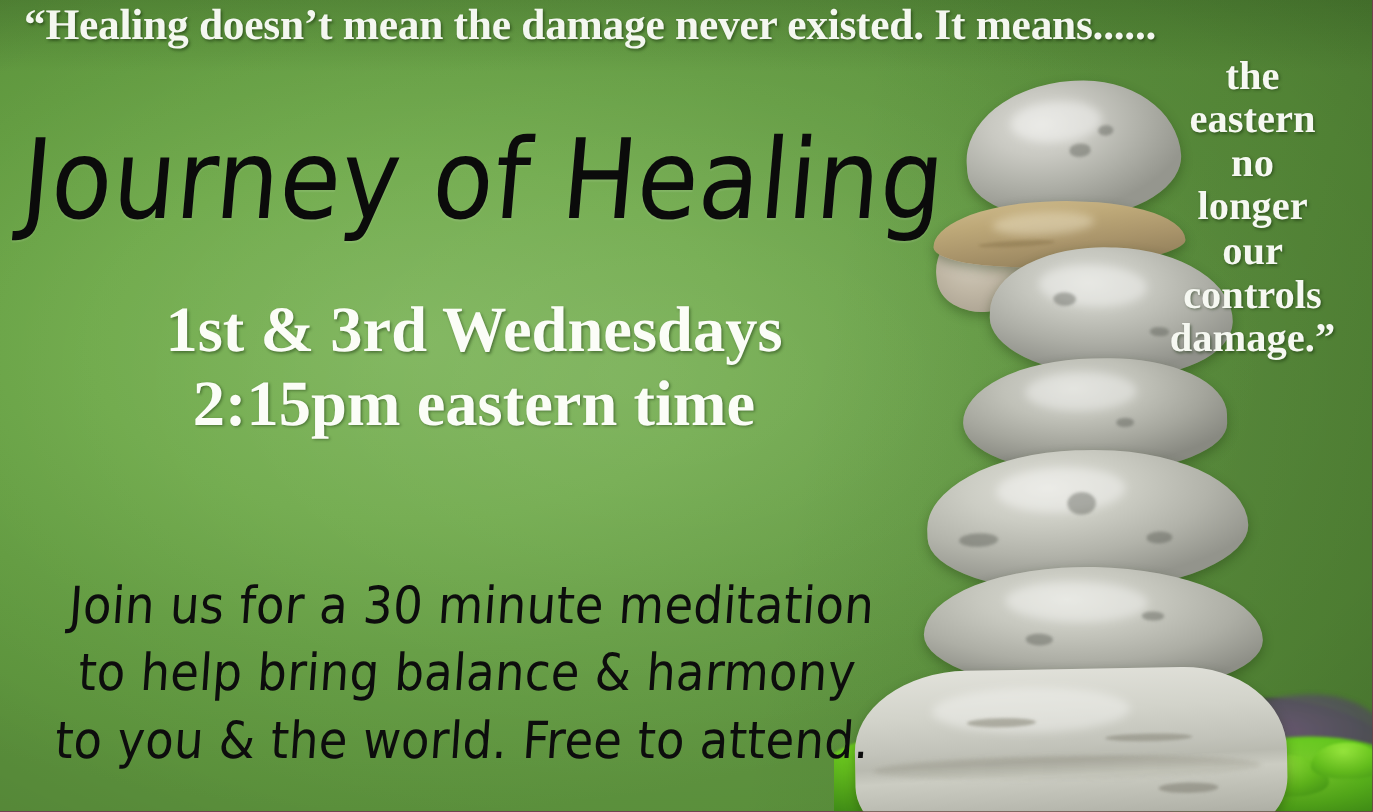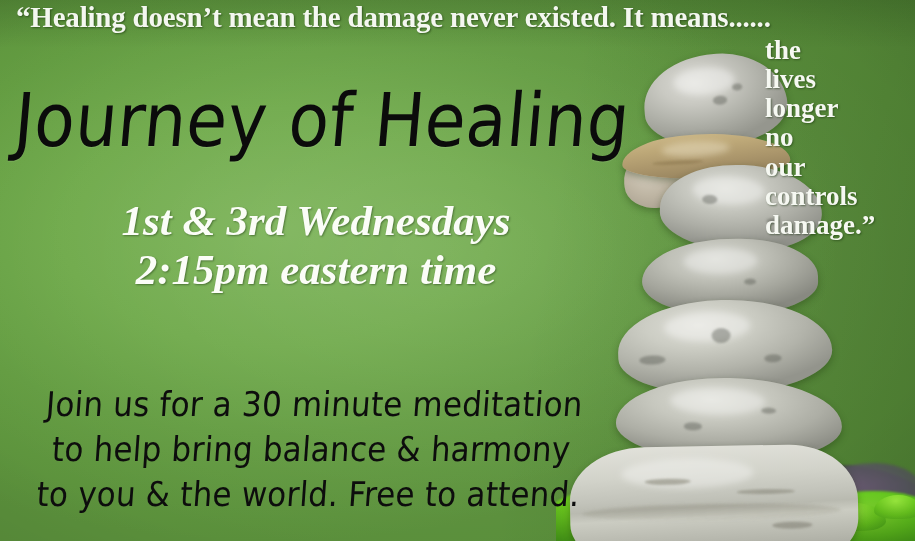--- a/index.html
+++ b/index.html
@@ -201,21 +201,21 @@
     letter-spacing: -0.2px;
     text-shadow: 1px 1px 2px rgba(20,45,10,0.55);
     white-space: nowrap;
     z-index: 20;
   }
 
   .side-quote {
     position: absolute;
     right: 10px; top: 36px;
     width: 140px;
-    text-align: left;
+    text-align: center;
     color: #f6f8f2;
     font-family: "Liberation Serif", serif;
     font-weight: 700;
     font-size: 27px;
     line-height: 1.08;
     text-shadow: 1px 1px 2px rgba(20,45,10,0.5);
     z-index: 20;
   }
   .side-quote span { display: block; }
 
@@ -241,21 +241,21 @@
     width: 620px;
     text-align: center;
     color: #fbfdf7;
     font-family: "Liberation Serif", serif;
     font-weight: 700;
     font-size: 43px;
     line-height: 1.14;
     text-shadow: 1px 1px 2px rgba(20,45,10,0.45);
     z-index: 20;
   }
-  .schedule span { display: block; white-space: nowrap; font-style: italic; }
+  .schedule span { display: block; white-space: nowrap; }
 
   .invite {
     position: absolute;
     left: 6px; top: 382px;
     width: 620px;
     text-align: center;
     color: #0d0d0d;
     font-family: "DejaVu Sans", sans-serif;
     font-weight: 400;
     font-size: 31px;
@@ -335,23 +335,23 @@
       <div class="mark" style="left:58%;top:38%;width:20%;height:4%;background:rgba(110,108,92,0.40);"></div>
       <div class="mark" style="left:70%;top:66%;width:14%;height:6%;background:rgba(100,98,84,0.40);"></div>
     </div>
 
   </div>
 
   <div class="quote-top">“Healing doesn’t mean the damage never existed. It means......</div>
 
   <div class="side-quote">
     <span>the</span>
-    <span>lives</span>
+    <span>eastern</span>
+    <span>no</span>
     <span>longer</span>
-    <span>no</span>
     <span>our</span>
     <span>controls</span>
     <span>damage.”</span>
   </div>
 
   <div class="title">Journey of Healing</div>
 
   <div class="schedule">
     <span>1st &amp; 3rd Wednesdays</span>
     <span>2:15pm eastern time</span>

